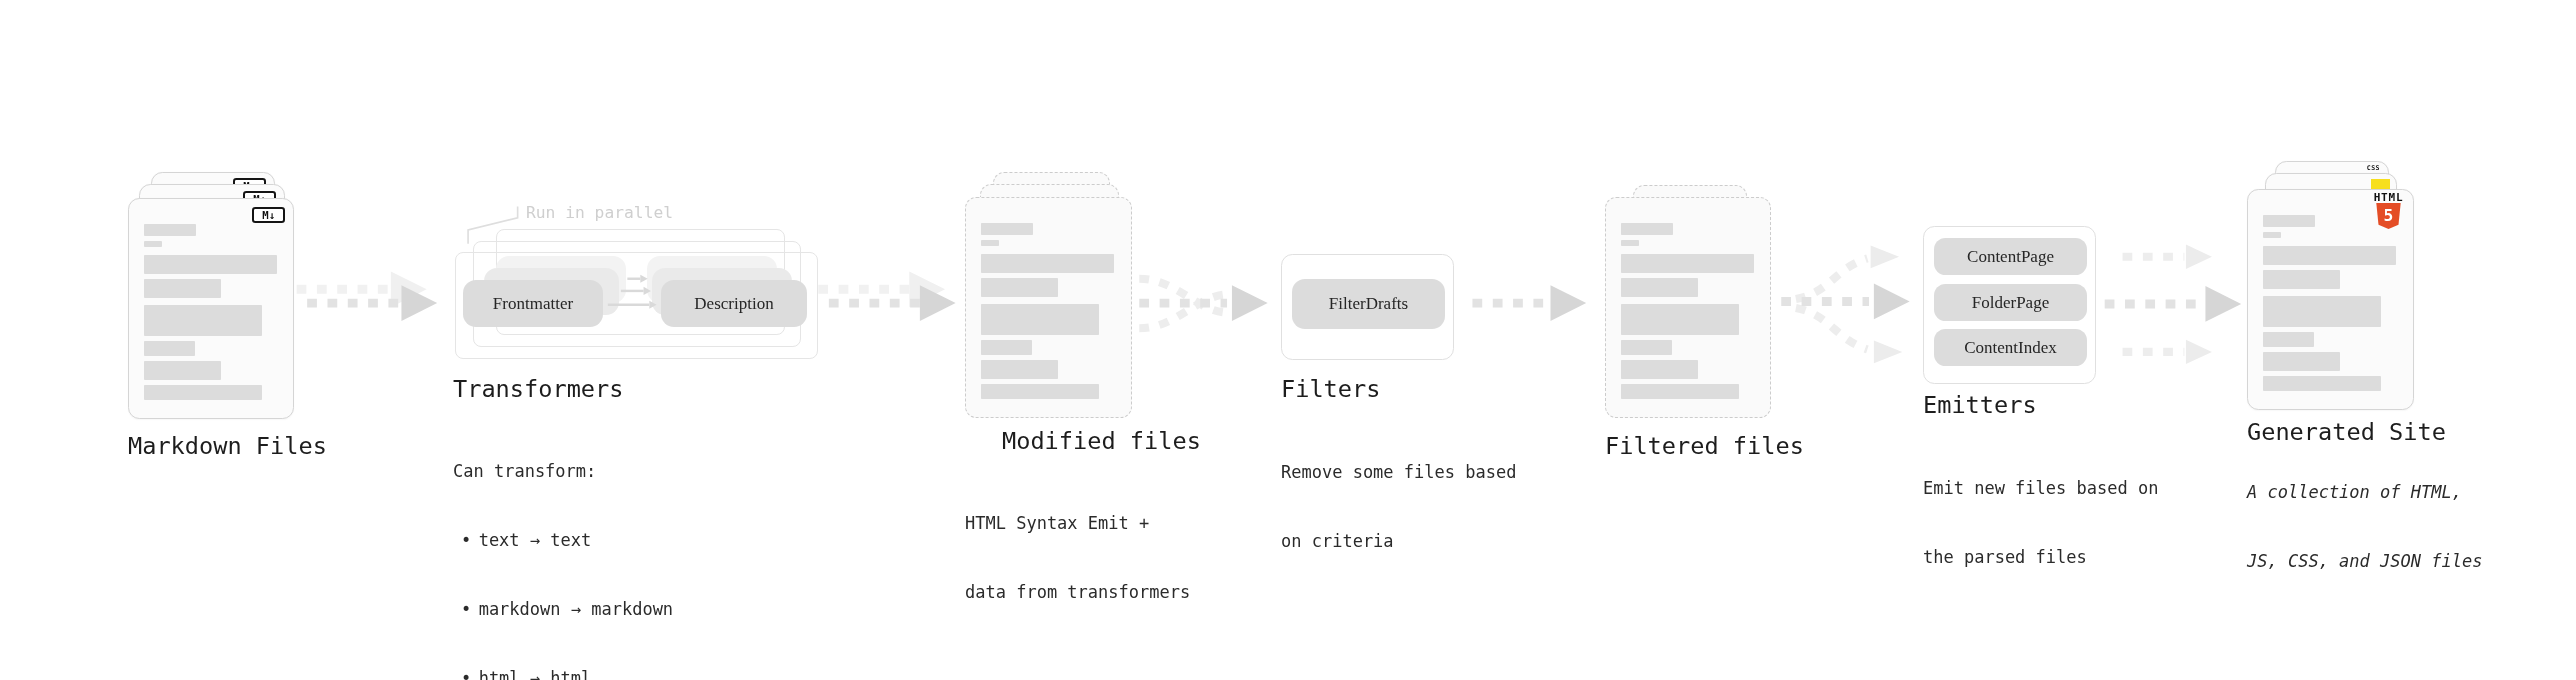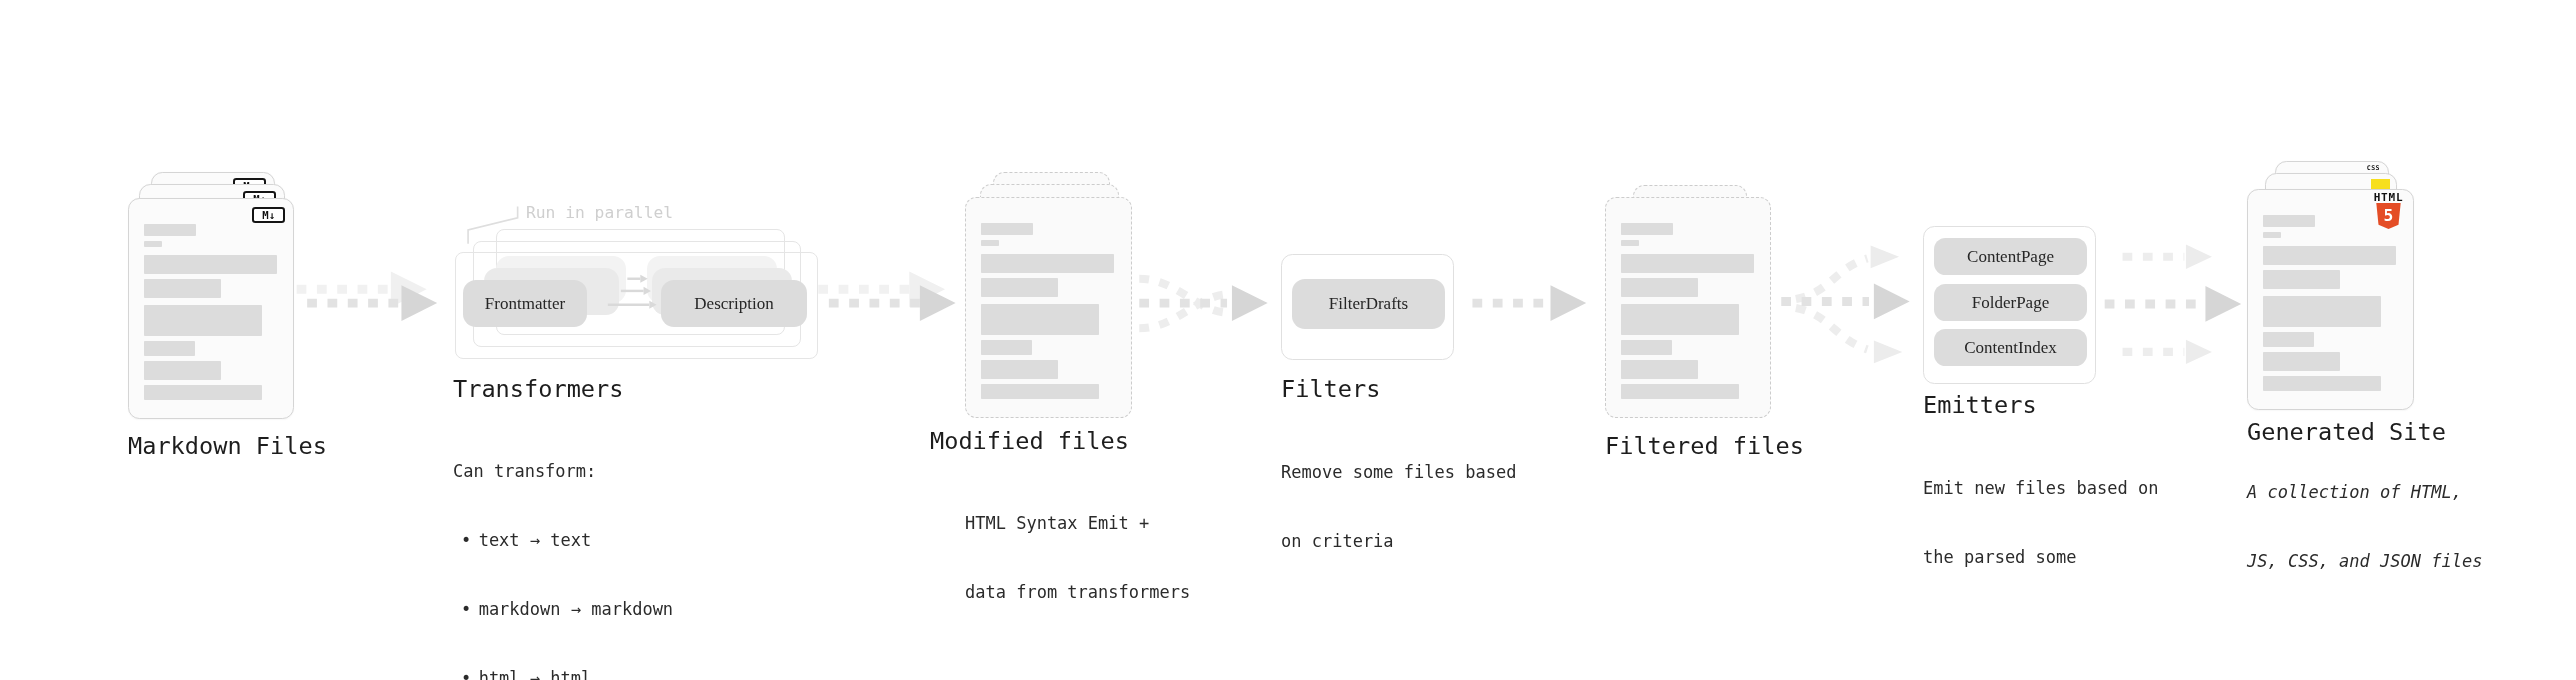--- a/index.html
+++ b/index.html
@@ -97,21 +97,21 @@
   </div>
 
   <div class="stage">
     <div class="annotation" style="left:526px;top:203px;">Run in parallel</div>
     <div class="tcontainer" style="left:496px;top:229px;width:289px;height:106px;"></div>
     <div class="tcontainer" style="left:473px;top:241px;width:328px;height:106px;"></div>
     <div class="tcontainer" style="left:455px;top:252px;width:363px;height:107px;"></div>
 
     <div class="pill g3" style="left:496px;top:256px;width:130px;height:47px;"></div>
     <div class="pill g2" style="left:484px;top:268px;width:135px;height:47px;"></div>
-    <div class="pill" style="left:463px;top:280px;width:124px;height:47px;">Frontmatter</div>
+    <div class="pill" style="left:463px;top:280px;width:140px;height:47px;">Frontmatter</div>
 
     <div class="pill g3" style="left:647px;top:256px;width:130px;height:47px;"></div>
     <div class="pill g2" style="left:652px;top:268px;width:140px;height:47px;"></div>
     <div class="pill" style="left:661px;top:280px;width:146px;height:47px;">Description</div>
 
     <div class="stage-label" style="left:453px;top:375px;">Transformers</div>
     <div class="stage-desc" style="left:453px;top:414px;">
       <div>Can transform:</div>
       <div class="bullet-row"><span class="b">•</span><span>text → text</span></div>
       <div class="bullet-row"><span class="b">•</span><span>markdown → markdown</span></div>
@@ -125,21 +125,21 @@
     <div class="card dashed" style="left:965px;top:197px;width:167px;height:221px;">
         <div class="bar" style="top: 25px; width: 52px; height: 12.2px;"></div>
         <div class="bar" style="top: 42px; width: 18px; height: 5.7px;"></div>
         <div class="bar" style="top: 56px; width: 133px; height: 18.7px;"></div>
         <div class="bar" style="top: 80px; width: 77px; height: 18.7px;"></div>
         <div class="bar" style="top: 106px; width: 118px; height: 31px;"></div>
         <div class="bar" style="top: 142px; width: 51px; height: 14.6px;"></div>
         <div class="bar" style="top: 162px; width: 77px; height: 18.7px;"></div>
         <div class="bar" style="top: 186px; width: 118px; height: 14.6px;"></div>
       </div>
-    <div class="stage-label" style="left:930px;top:427px;">Modified files</div>
+    <div class="stage-label" style="left:1002px;top:427px;">Modified files</div>
     <div class="stage-desc" style="left:965px;top:466px;">
       <div>HTML Syntax Emit +</div>
       <div>data from transformers</div>
     </div>
   </div>
 
   <div class="stage">
     <div class="outerbox" style="left:1281px;top:254px;width:173px;height:106px;"></div>
     <div class="pill" style="left:1292px;top:279px;width:153px;height:50px;">FilterDrafts</div>
     <div class="stage-label" style="left:1281px;top:375px;">Filters</div>
@@ -165,21 +165,21 @@
   </div>
 
   <div class="stage">
     <div class="outerbox" style="left:1923px;top:226px;width:173px;height:158px;"></div>
     <div class="pill" style="left:1934px;top:238px;width:153px;height:37px;border-radius:11.4px;">ContentPage</div>
     <div class="pill" style="left:1934px;top:284px;width:153px;height:37px;border-radius:11.4px;">FolderPage</div>
     <div class="pill" style="left:1934px;top:329px;width:153px;height:37px;border-radius:11.4px;">ContentIndex</div>
     <div class="stage-label" style="left:1923px;top:391px;">Emitters</div>
     <div class="stage-desc" style="left:1923px;top:431px;">
       <div>Emit new files based on</div>
-      <div>the parsed some</div>
+      <div>the parsed files</div>
     </div>
   </div>
 
   <div class="stage">
     <div class="card" style="left:2275px;top:161px;width:114px;height:57px;">
       <div class="cssbadge" style="right:5.7px;top:3.3px;">
         <div class="t">CSS</div>
         <div class="u"></div>
       </div>
     </div>

